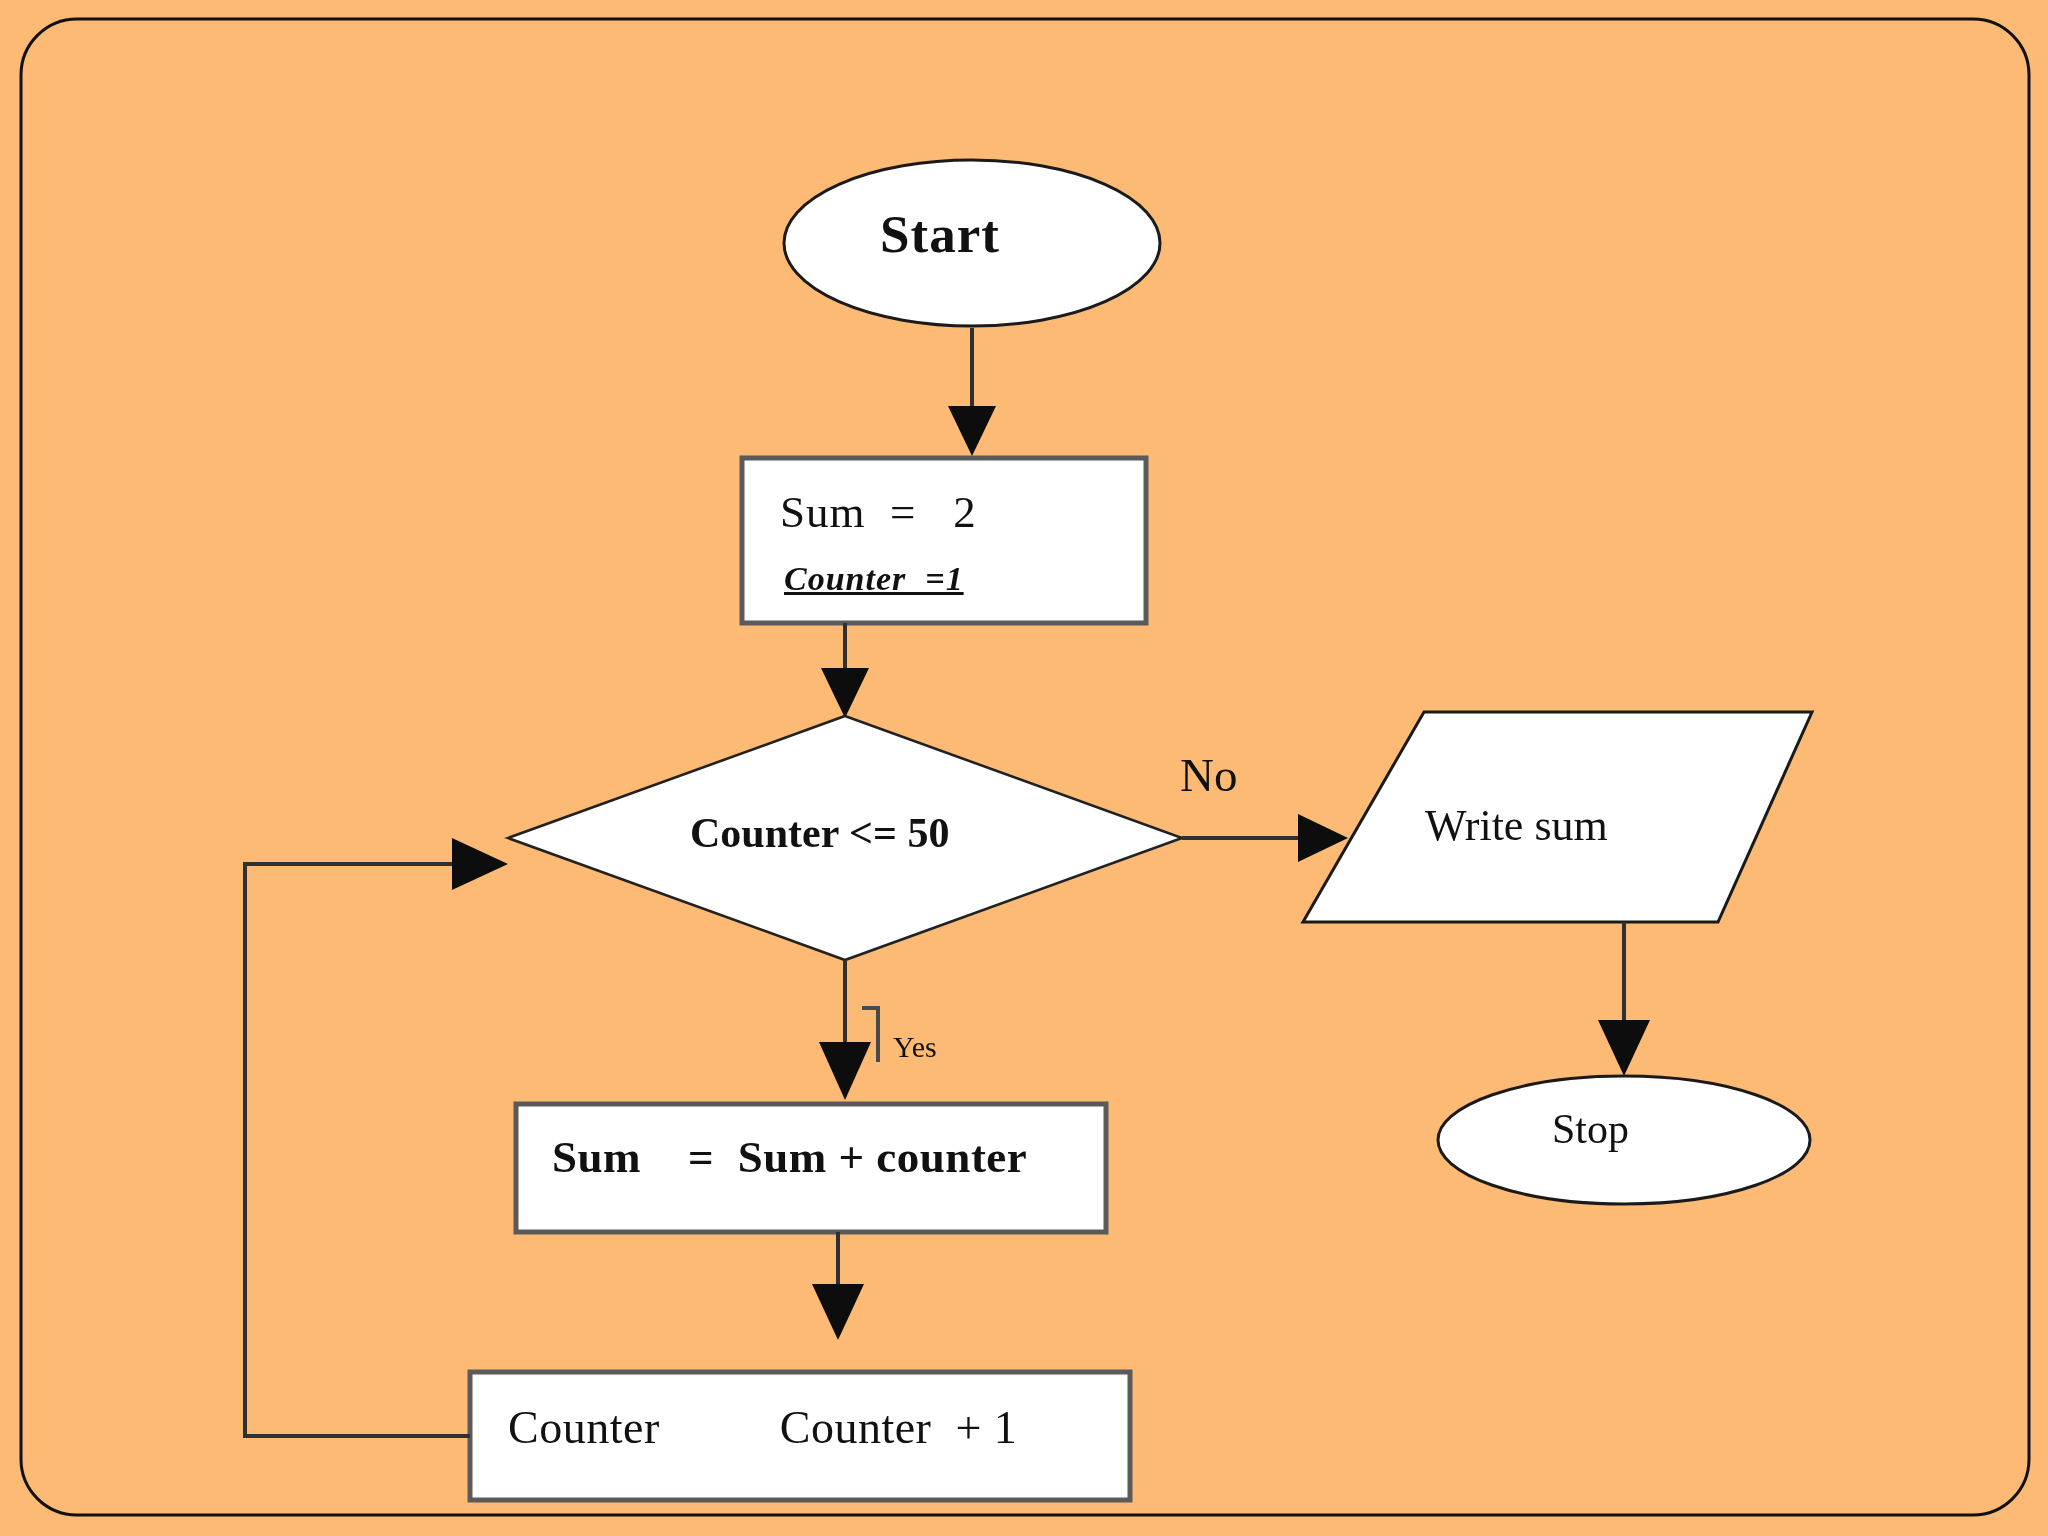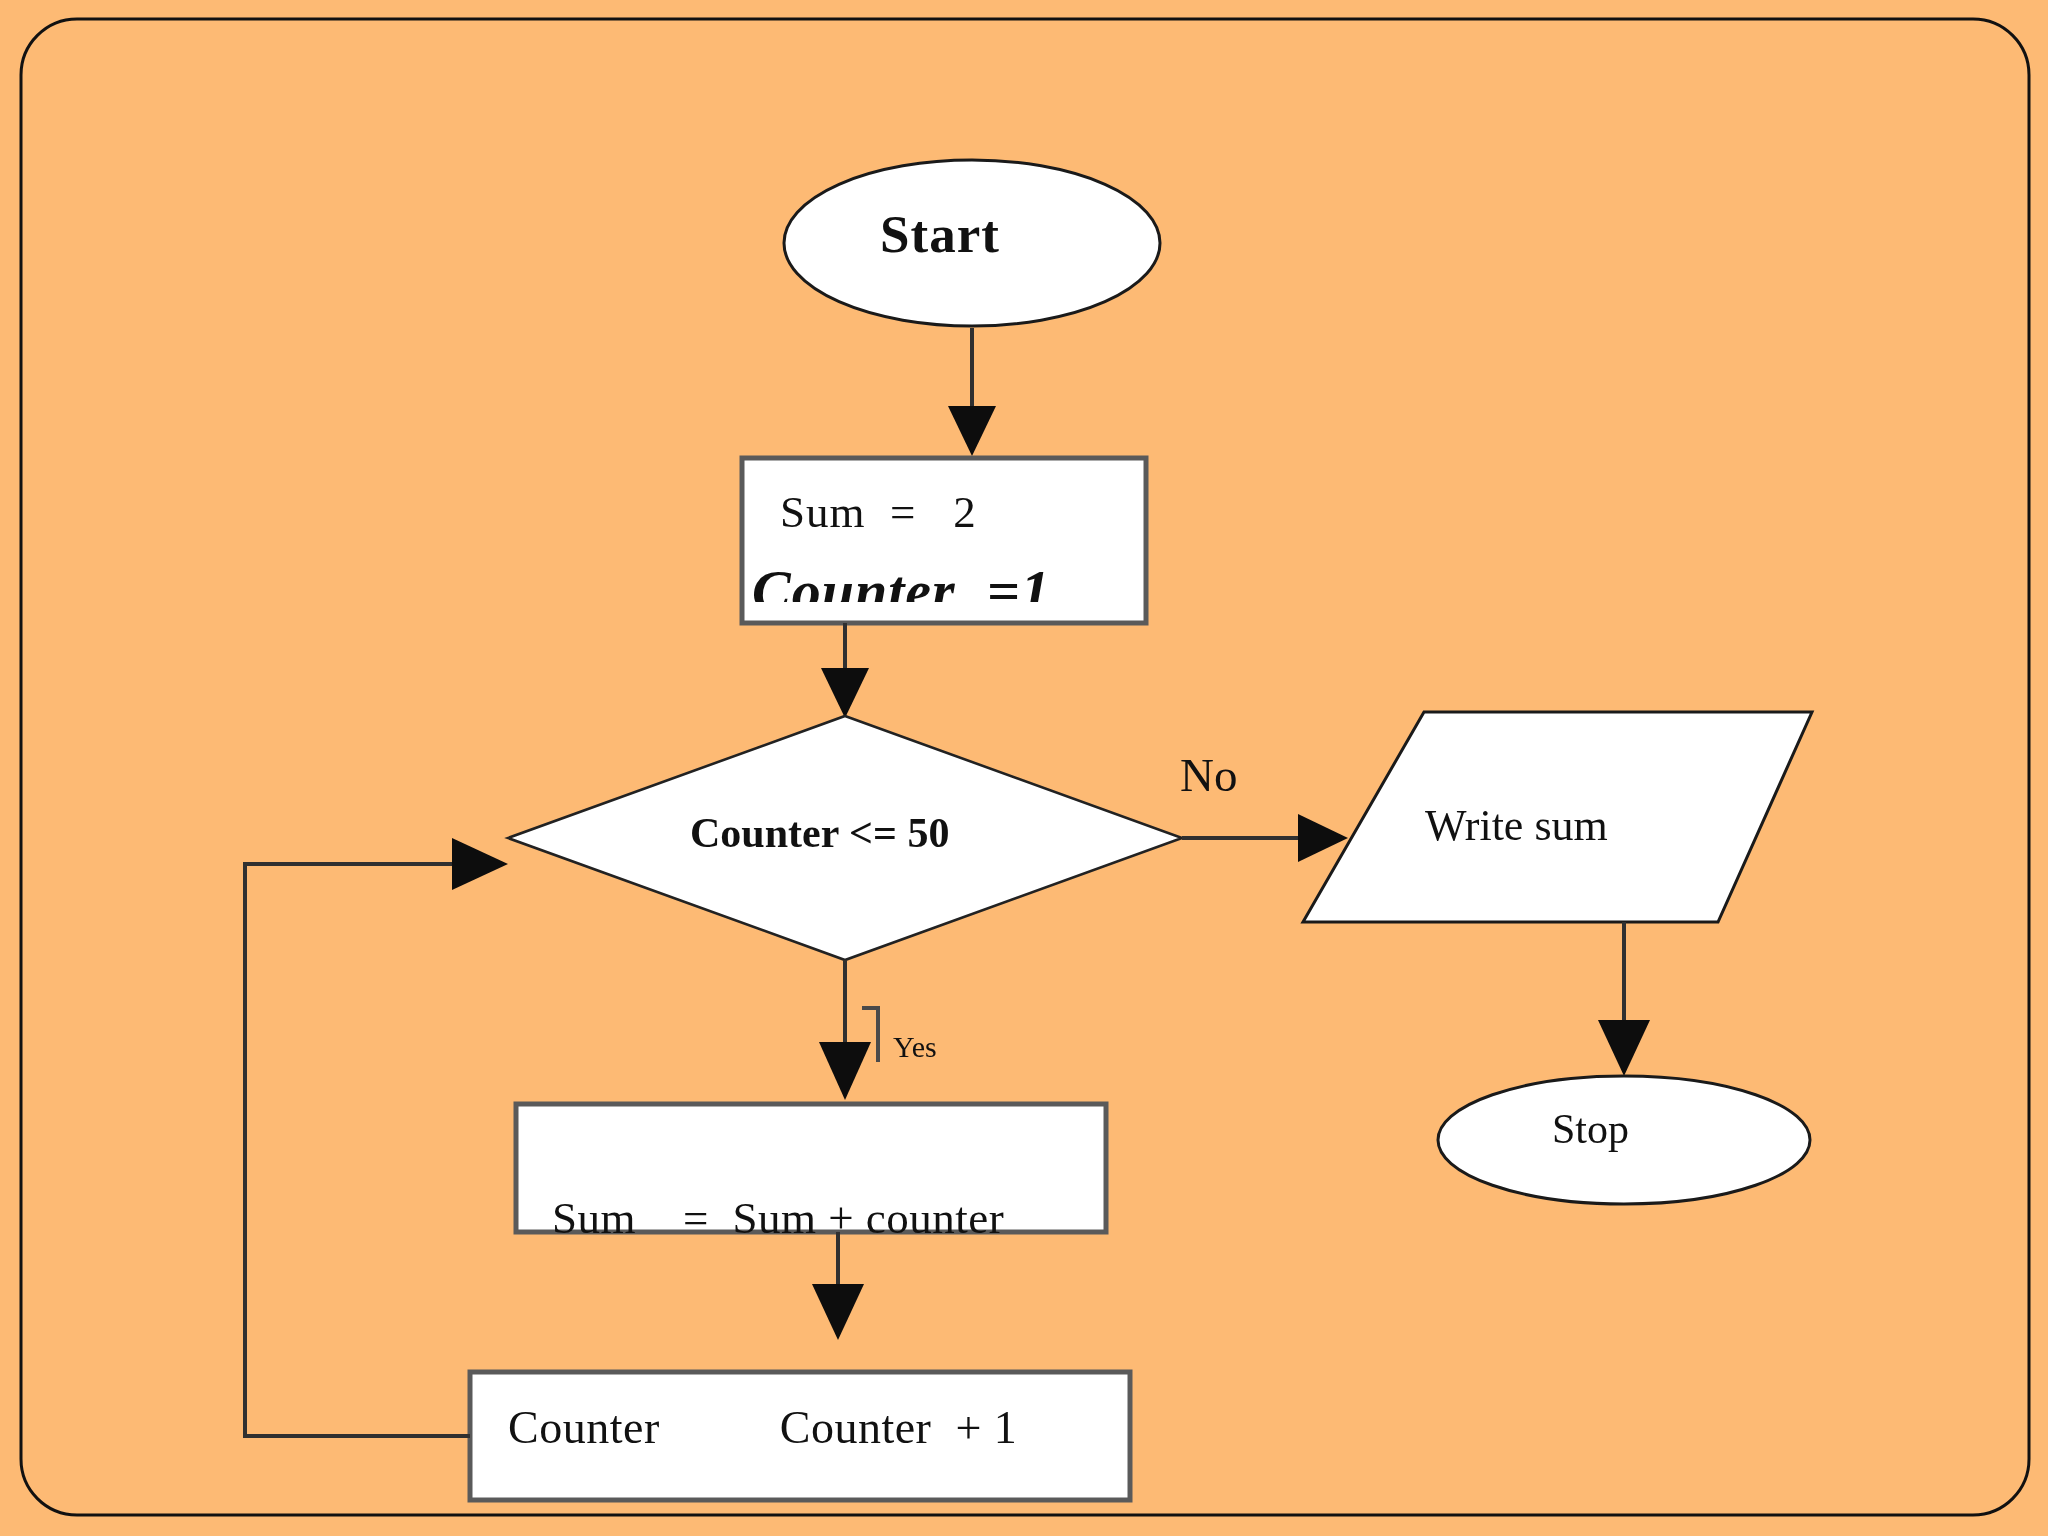--- a/index.html
+++ b/index.html
@@ -79,46 +79,48 @@
     font-size: 42px;
     font-weight: normal;
   }
   .lbl-init-1 {
     left: 780px;
     top: 490px;
     font-size: 45px;
     letter-spacing: 1px;
   }
   .lbl-init-2 {
-    left: 752px;
+    left: 784px;
     top: 562px;
-    font-size: 58px;
+    font-size: 34px;
     font-weight: bold;
     font-style: italic;
     letter-spacing: 1px;
     height: 40px;
     overflow: hidden;
+    text-decoration: underline;
   }
   .lbl-decision {
     left: 690px;
     top: 812px;
     font-size: 42px;
     font-weight: bold;
   }
   .lbl-write {
     left: 1425px;
     top: 788px;
     font-size: 44px;
     margin-top: 16px;
   }
   .lbl-sum-calc {
     left: 552px;
-    top: 1196px;
+    top: 1135px;
     font-size: 45px;
     letter-spacing: 0.5px;
+    font-weight: bold;
   }
   .lbl-counter-inc {
     left: 508px;
     top: 1405px;
     font-size: 46px;
     letter-spacing: 0.5px;
   }
   .lbl-yes {
     left: 893px;
     top: 1032px;

